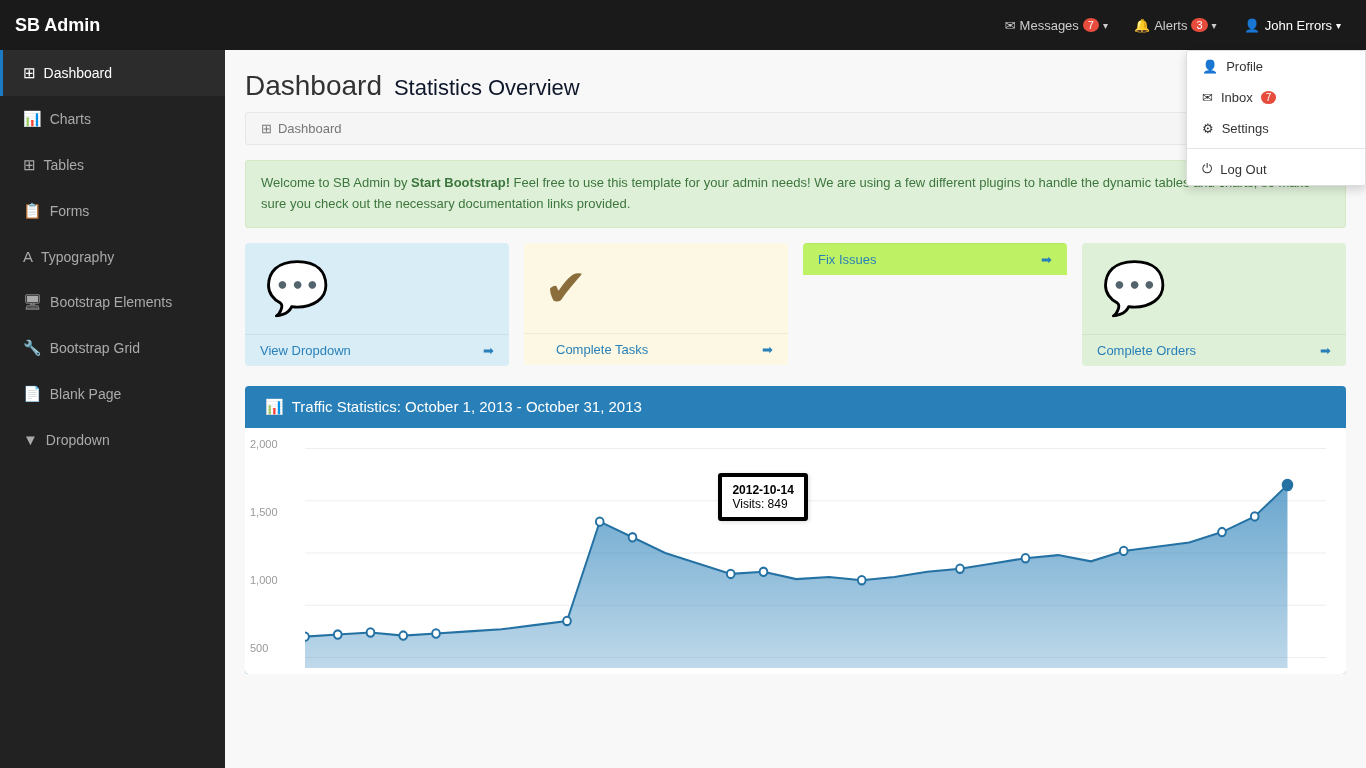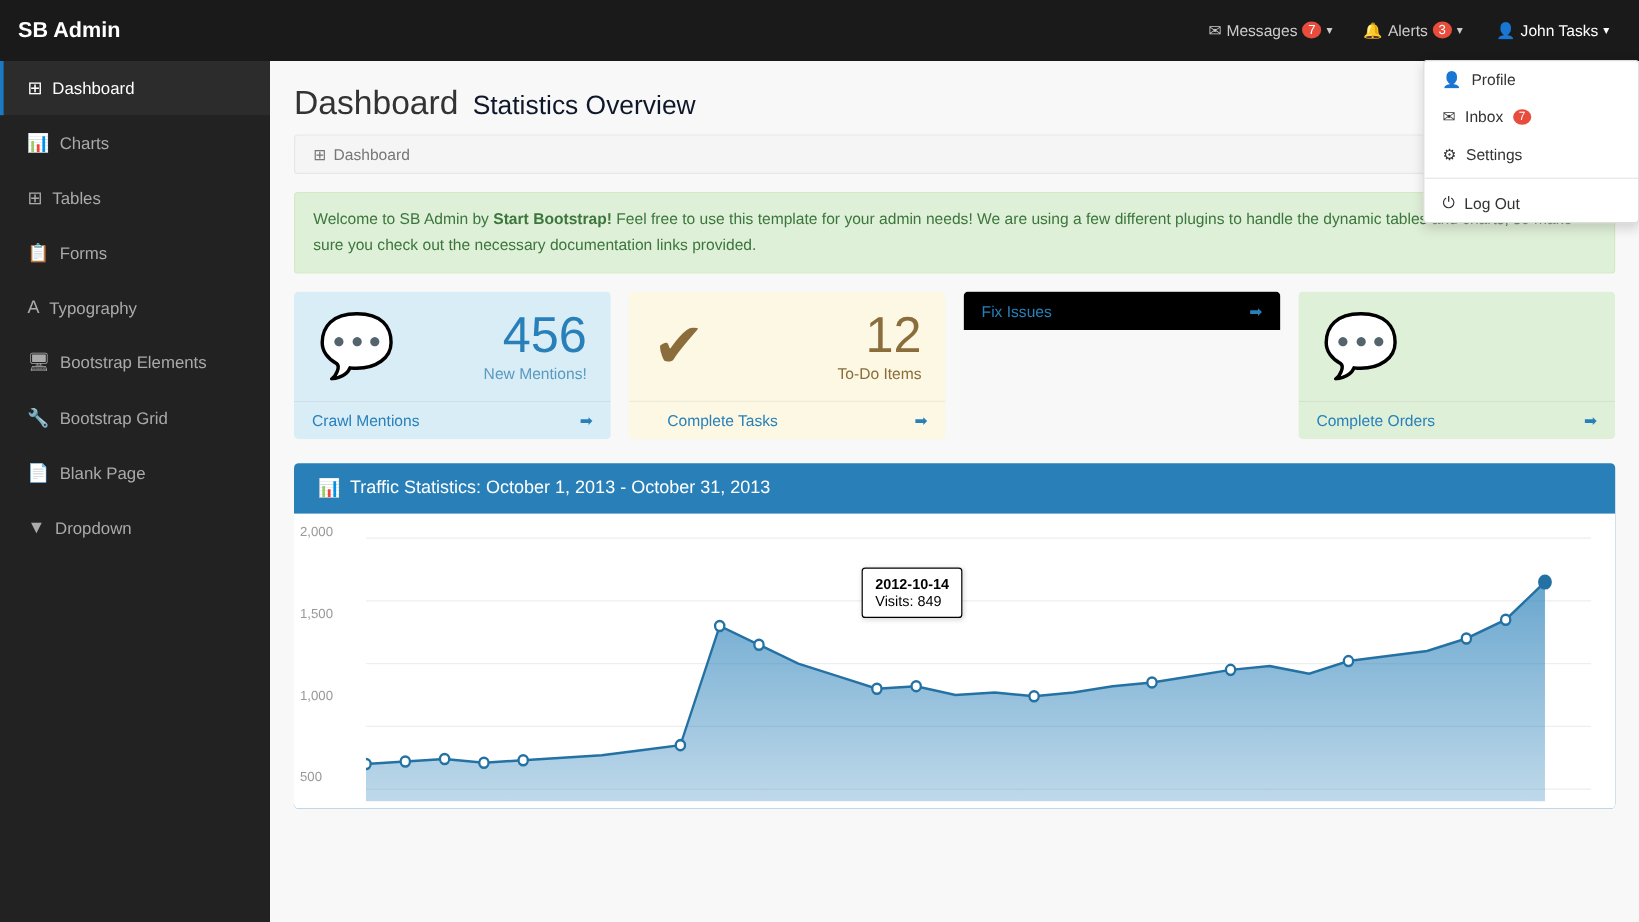--- a/index.html
+++ b/index.html
@@ -222,21 +222,21 @@
     
     .chart-svg {
       width: 100%;
       height: 230px;
     }
 
     
     .chart-tooltip {
       position: absolute;
       background: rgba(255,255,255,0.95);
-      border: 1px solid #000000;
+      border: 4px solid #000000;
       padding: 6px 10px;
       border-radius: 3px;
       font-size: 12px;
       pointer-events: none;
       box-shadow: 1px 1px 4px rgba(0,0,0,0.15);
       left: 50%;
       top: 50px;
     }
     .chart-tooltip .tooltip-date { font-weight: bold; }
 
@@ -287,21 +287,21 @@
       <span class="caret">▾</span>
     </button>
     <button class="nav-btn">
       <span>🔔</span>
       <span>Alerts</span>
       <span class="badge">3</span>
       <span class="caret">▾</span>
     </button>
     <button class="nav-btn-user">
       <span>👤</span>
-      <span>John Tasks</span>
+      <span>John Errors</span>
       <span class="caret">▾</span>
     </button>
   </div>
 </nav>
 
 <div class="dropdown-overlay">
   <div class="dropdown-item">
     <span>👤</span>
     <span>Profile</span>
   </div>
@@ -375,47 +375,39 @@
   <div class="alert-success">
     Welcome to SB Admin by <strong>Start Bootstrap!</strong> Feel free to use this template for your admin needs! We are using a few different plugins to handle the dynamic tables and charts, so make sure you check out the necessary documentation links provided.
     <button class="close-btn">×</button>
   </div>
 
   <div class="cards-row">
 
     <div class="card card-blue">
       <div class="card-top">
         <div class="card-icon" style="font-size:52px; color:#2980b9;">💬</div>
-        <div class="card-info">
-          <div class="card-number" style="color:#2980b9;">456</div>
-          <div class="card-label" style="color:#5a9abf;">New Mentions!</div>
-        </div>
       </div>
       <div class="card-footer" style="background:#d9edf7; color:#2980b9;">
-        <span>Crawl Mentions</span>
+        <span>View Dropdown</span>
         <span>➡</span>
       </div>
     </div>
 
     <div class="card card-yellow">
       <div class="card-top">
         <div class="card-icon" style="font-size:52px; color:#8a6d3b;">✔</div>
-        <div class="card-info">
-          <div class="card-number" style="color:#8a6d3b;">12</div>
-          <div class="card-label" style="color:#8a6d3b;">To-Do Items</div>
-        </div>
       </div>
       <div class="card-footer" style="background:#fcf8e3; color:#2980b9;">
         <span>Complete Tasks</span>
         <span>➡</span>
       </div>
     </div>
 
     <div class="card card-red">
-      <div class="card-footer" style="background:#000000; color:#2980b9;">
+      <div class="card-footer" style="background:#bef264; color:#2980b9;">
         <span>Fix Issues</span>
         <span>➡</span>
       </div>
     </div>
 
     <div class="card card-green">
       <div class="card-top">
         <div class="card-icon" style="font-size:52px; color:#3c763d;">💬</div>
       </div>
       <div class="card-footer" style="background:#dff0d8; color:#2980b9;">

